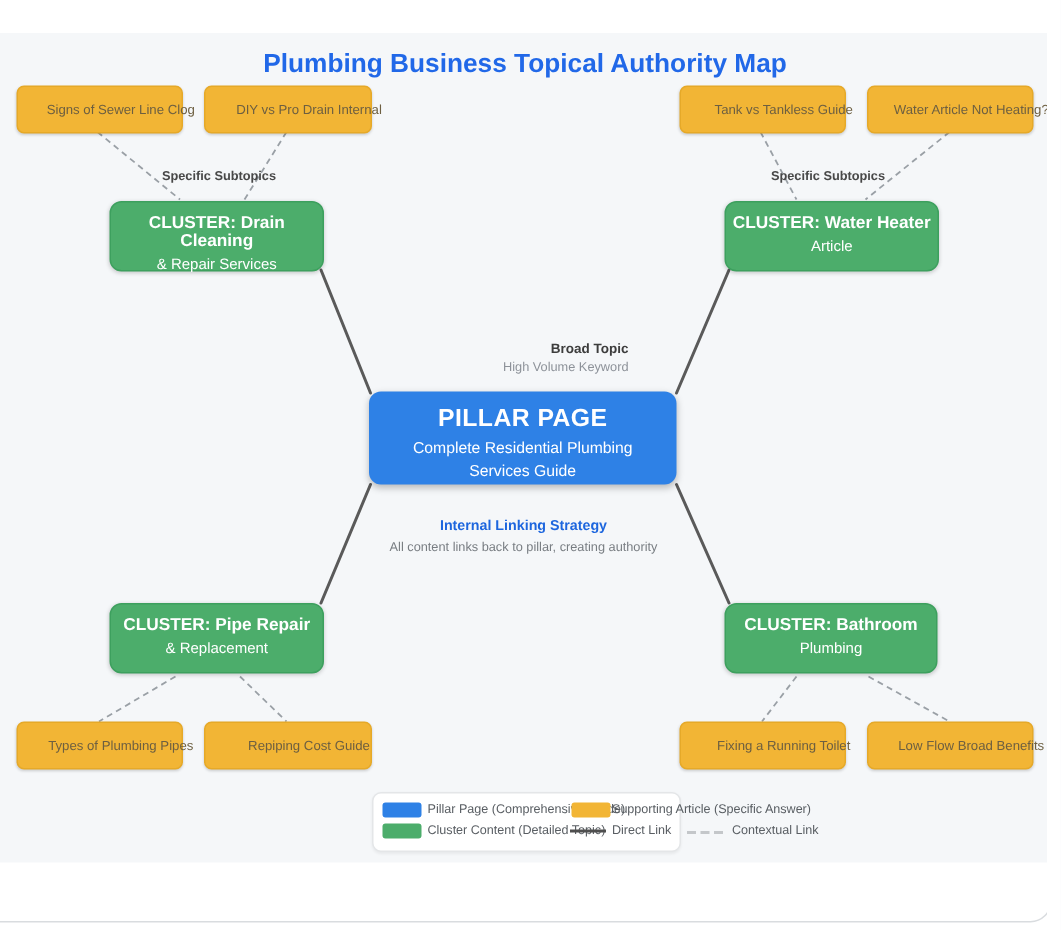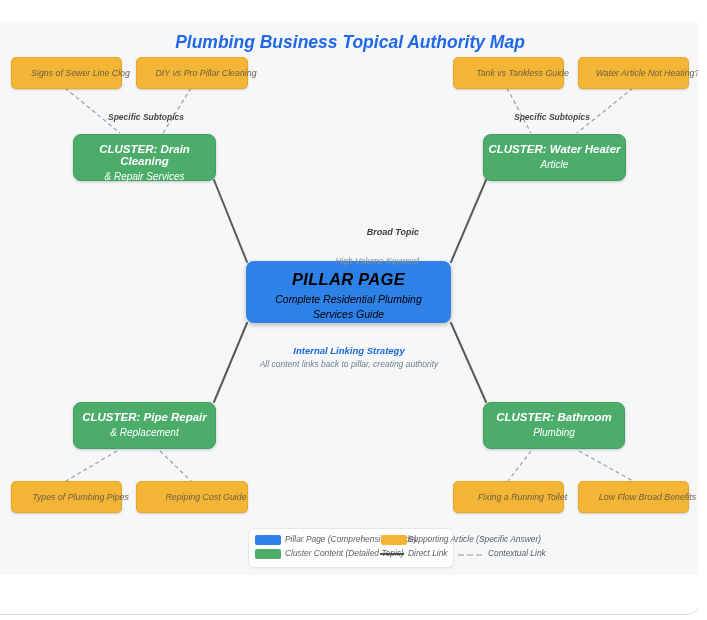--- a/index.html
+++ b/index.html
@@ -1,17 +1,17 @@
 <!DOCTYPE html>
 <html><head>
 <meta charset="utf-8">
 <style>
   html,body{margin:0;padding:0;background:#fff;}
   .stage{position:relative;width:698px;height:620px;background:#ffffff;overflow:hidden;
-         font-family:"Liberation Sans",sans-serif;font-style:italic;}
+         font-family:"Liberation Sans",sans-serif;}
   
   .card{position:absolute;left:-14px;top:-14px;width:713px;height:627px;background:#ffffff;
         border:1px solid #d9dcdf;border-radius:14px;z-index:0;}
   
   .canvas{position:absolute;left:0;top:22px;width:699px;height:553px;background:#f5f7f9;z-index:1;}
 
   .title{position:absolute;left:0;top:32px;width:700px;margin:0;text-align:center;
          font-size:17.5px;font-weight:bold;color:#2168e8;z-index:3;}
 
   svg.connectors{position:absolute;left:0;top:0;width:707px;height:620px;z-index:2;pointer-events:none;}
@@ -23,30 +23,30 @@
            box-shadow:0 1px 2px rgba(0,0,0,.18);}
   .article span{font-size:8.8px;color:#6d5f41;white-space:nowrap;margin-left:28px;}
 
   .cluster{position:absolute;width:143px;height:47px;background:#4cad6b;border:1px solid #3da05e;
            border-radius:8px;text-align:center;z-index:3;box-shadow:0 1px 3px rgba(0,0,0,.2);
            color:#fff;box-sizing:border-box;padding-top:8px;}
   .cluster .c1{font-size:11.5px;font-weight:bold;}
   .cluster .c2{font-size:10px;margin-top:4px;}
 
   .pillar{position:absolute;left:246px;top:261px;width:205px;height:62px;background:#2e81e6;
-          border-radius:8px;text-align:center;color:#000000;z-index:3;
+          border-radius:8px;text-align:center;color:#ffffff;z-index:3;
           box-shadow:0 2px 5px rgba(0,0,0,.25);box-sizing:border-box;padding-top:9px;}
   .pillar .p1{font-size:16.5px;font-weight:bold;letter-spacing:.3px;}
   .pillar .p2{font-size:10.5px;margin-top:4px;}
   .pillar .p3{font-size:10.5px;margin-top:3px;}
 
   .lbl{position:absolute;text-align:center;z-index:3;}
   .lbl-subtopics{width:100px;font-size:8.5px;font-weight:bold;color:#484848;}
   .lbl .b1{font-size:9px;font-weight:bold;color:#3d3d3d;}
-  .lbl .b2{font-size:8.5px;color:#8d9299;margin-top:19px;}
+  .lbl .b2{font-size:8.5px;color:#8d9299;margin-top:2px;}
   .lbl .l1{font-size:9.5px;font-weight:bold;color:#1d66de;}
   .lbl .l2{font-size:8.5px;color:#787d82;margin-top:3px;}
 
   .legend-card{position:absolute;left:248px;top:528px;width:204px;height:38px;background:#fff;
                border:1px solid #e4e6e8;border-radius:6px;z-index:4;box-shadow:0 1px 2px rgba(0,0,0,.06);}
   .lg-sw{position:absolute;width:26px;height:10px;border-radius:2px;}
   .lg-t{position:absolute;font-size:8.4px;color:#595e63;white-space:nowrap;}
   .sw-blue{left:255px;top:535px;background:#2e81e6;z-index:6;}
   .sw-yellow{left:381px;top:535px;background:#f2b535;z-index:7;}
   .sw-green{left:255px;top:549px;background:#4cad6b;z-index:6;}
@@ -89,21 +89,21 @@
     <line class="dashline" x1="117" y1="451" x2="66" y2="481"></line>
     <line class="dashline" x1="160" y1="451" x2="191" y2="481"></line>
     <line class="dashline" x1="531" y1="451" x2="508" y2="481"></line>
     <line class="dashline" x1="579" y1="451" x2="633" y2="481"></line>
   </svg>
 
   <div class="article" id="a0">
       <span>Signs of Sewer Line Clog</span>
     </div>
   <div class="article" id="a1">
-      <span>DIY vs Pro Pillar Cleaning</span>
+      <span>DIY vs Pro Drain Internal</span>
     </div>
   <div class="article" id="a2">
       <span>Tank vs Tankless Guide</span>
     </div>
   <div class="article" id="a3">
       <span>Water Article Not Heating?</span>
     </div>
   <div class="article" id="a4">
       <span>Types of Plumbing Pipes</span>
     </div>

